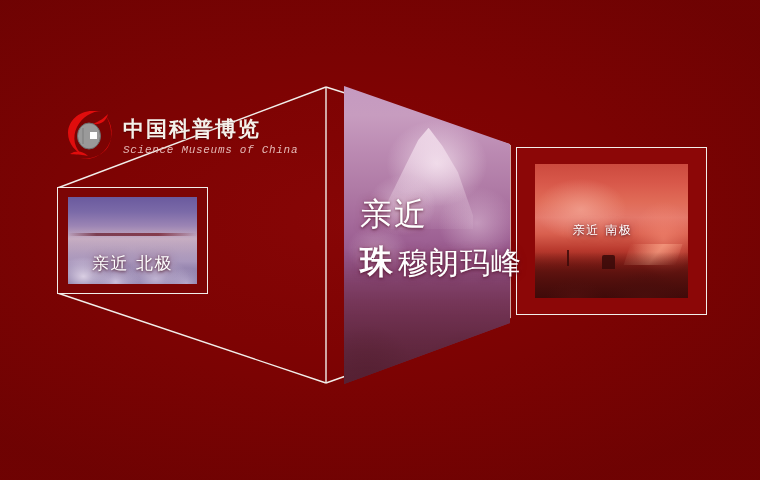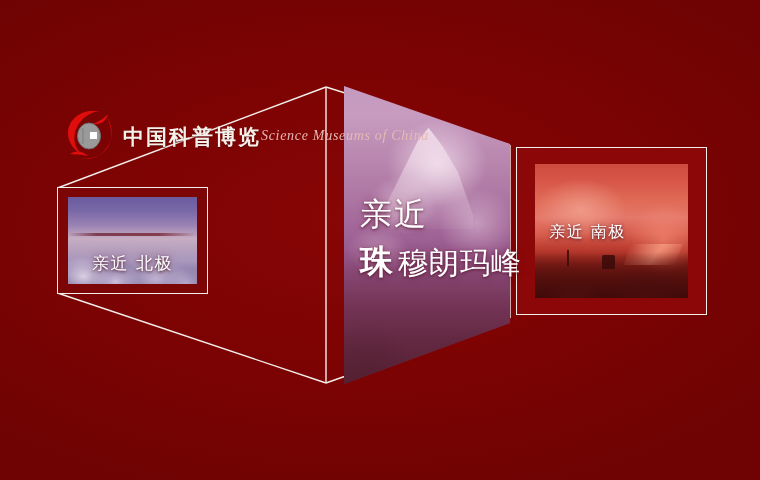--- a/index.html
+++ b/index.html
@@ -54,43 +54,43 @@
     gap: 7px;
   }
   .logo-mark {
     width: 54px;
     height: 56px;
     flex: 0 0 auto;
     position: relative;
   }
   .brand-text {
     display: flex;
-    flex-direction: row;
+    flex-direction: column;
     justify-content: center;
     padding-top: 2px;
   }
   .brand-cn {
     color: #f4f0ea;
     font-size: 21px;
     letter-spacing: 2px;
     line-height: 1.12;
     font-family: "DejaVu Serif", "Liberation Serif", serif;
     font-weight: 700;
     white-space: nowrap;
     text-shadow: 0 1px 1px rgba(60,0,0,0.6);
   }
   .brand-en {
     color: #e4b9b6;
-    font-size: 14px;
+    font-size: 11px;
     font-style: italic;
     letter-spacing: 0.7px;
     line-height: 1.2;
     margin-top: 3px;
     white-space: nowrap;
-    font-family: Liberation Serif, serif;
+    font-family: Liberation Mono, monospace;
   }
 
   
   .panel-frame {
     position: absolute;
     border: 1.4px solid #f2eeea;
     box-sizing: border-box;
     z-index: 6;
   }
 
@@ -307,21 +307,21 @@
     text-align: center;
     color: #ffffff;
     font-size: 17px;
     letter-spacing: 1.5px;
     z-index: 8;
     text-shadow: 0 1px 3px rgba(60,6,20,0.8), 0 0 8px rgba(110,24,48,0.5);
     font-family: "DejaVu Sans", "Liberation Sans", sans-serif;
     white-space: nowrap;
   }
   #caption-left  { top: 226px; margin-top: 26px; }
-  #caption-right { top: 222px; left: 501px; right: auto; width: 173px; font-size: 16px; }
+  #caption-right { top: 222px; left: 516px; right: auto; width: 173px; font-size: 12px; }
 </style>
 </head>
 <body>
 
 <div id="stage">
 
   <svg class="persp-svg" viewBox="0 0 760 480">
 
     <line x1="57.5" y1="188" x2="326" y2="87" stroke="#f2eeea" stroke-width="1.4"></line>
 

